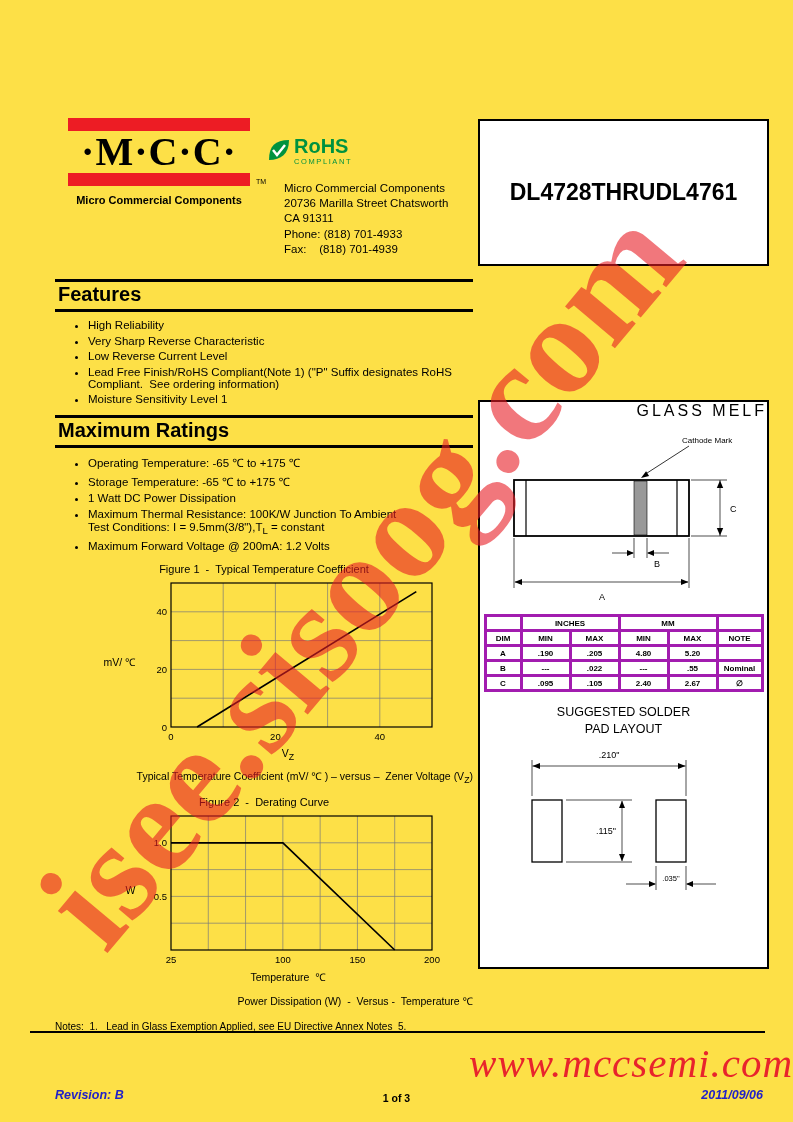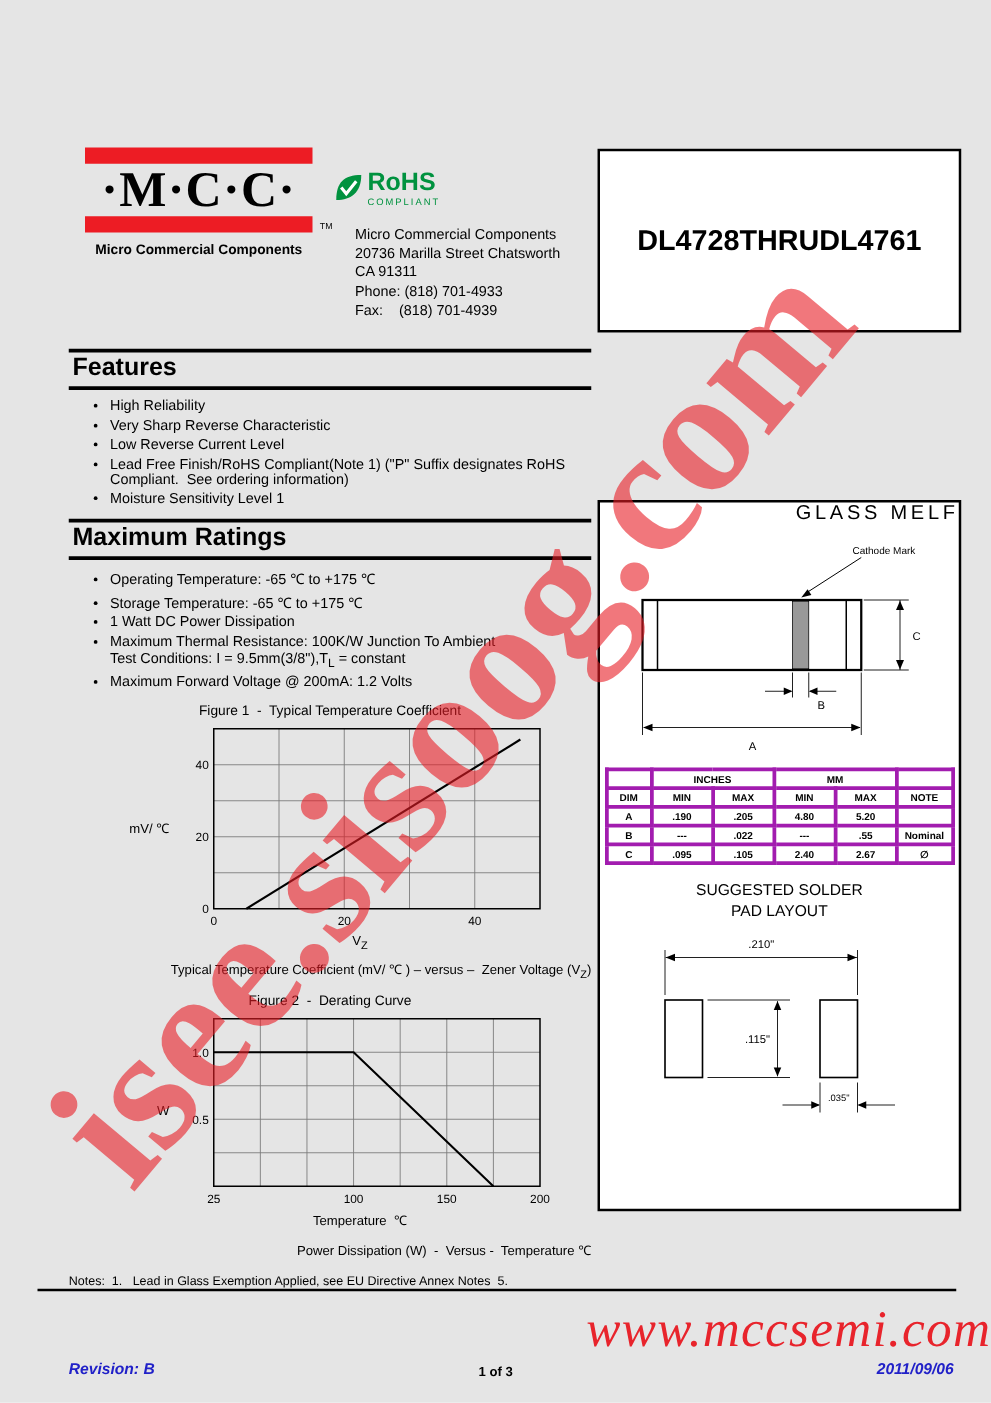--- a/index.html
+++ b/index.html
@@ -1,16 +1,16 @@
 <!DOCTYPE html>
 <html><head>
 <meta charset="utf-8">
 <style>
   body{margin:0;background:#fff}
-  .page{position:relative;width:793px;height:1122px;background:#e5e5e5;
+  .page{position:relative;width:793px;height:1122px;background:#fde047;
         font-family:"Liberation Sans",sans-serif;color:#000;overflow:hidden}
 
   
   .logo{position:absolute;left:68px;top:118px;width:182px}
   .logo-bar{height:13px;background:#ed1c24}
   .logo-text{font-family:"Liberation Serif",serif;font-weight:bold;font-size:40px;
              text-align:center;line-height:1.05;letter-spacing:1px}
   .logo-tm{position:absolute;right:-16px;top:60px;font-size:7px}
   .logo-caption{text-align:center;font-weight:bold;font-size:11px;margin-top:8px}
 

